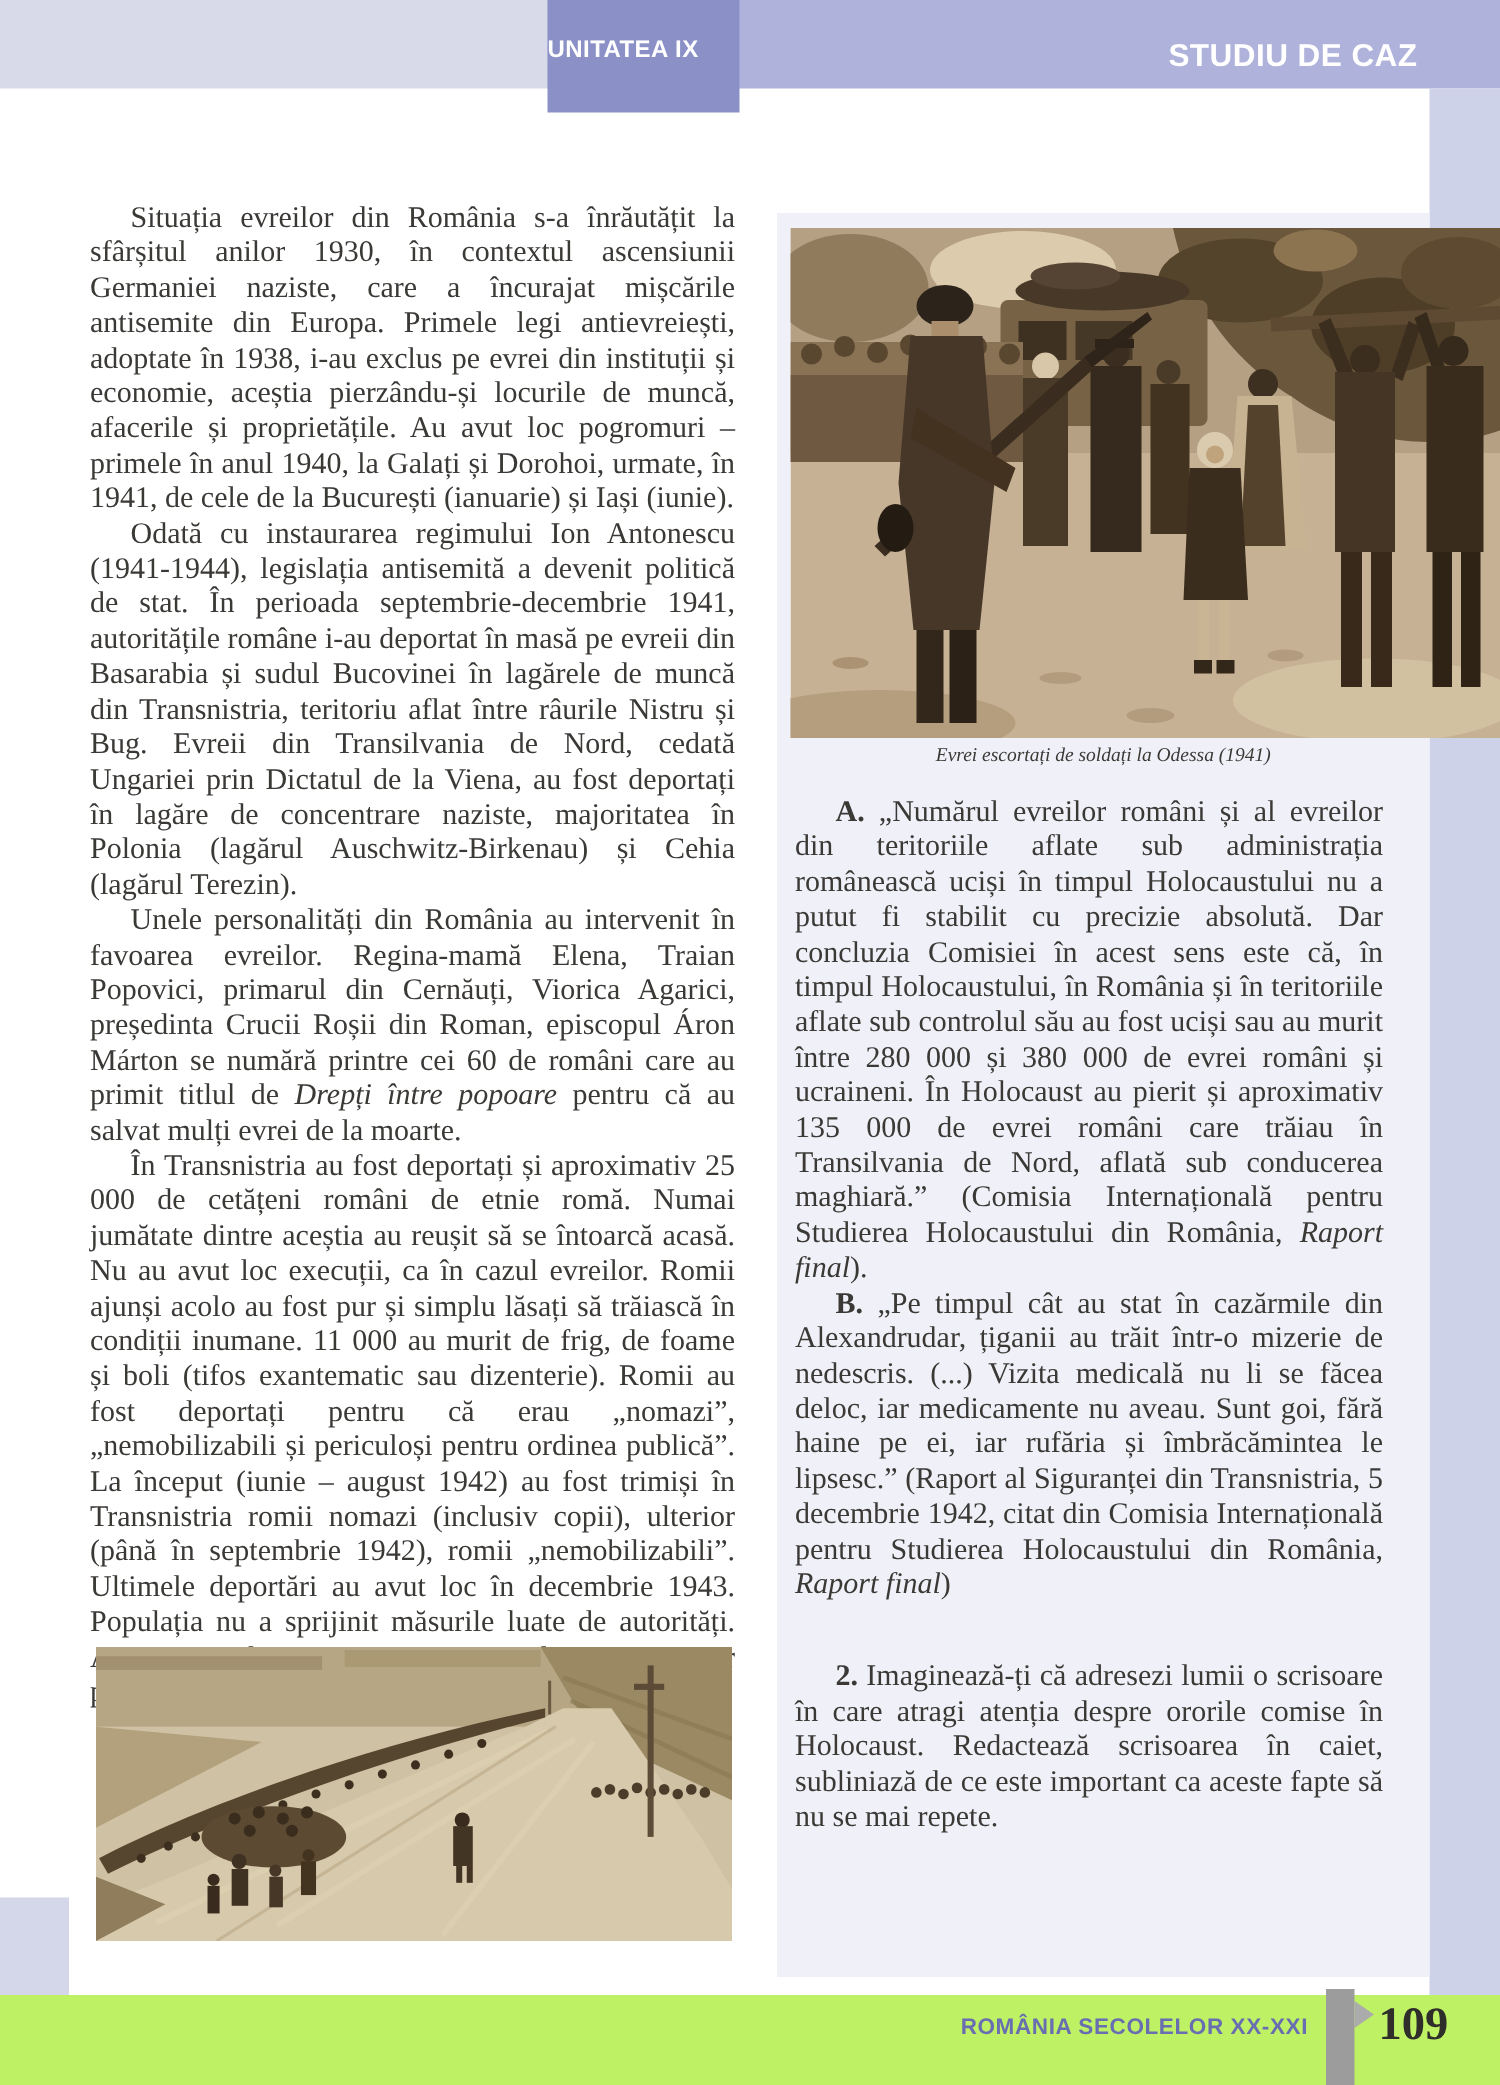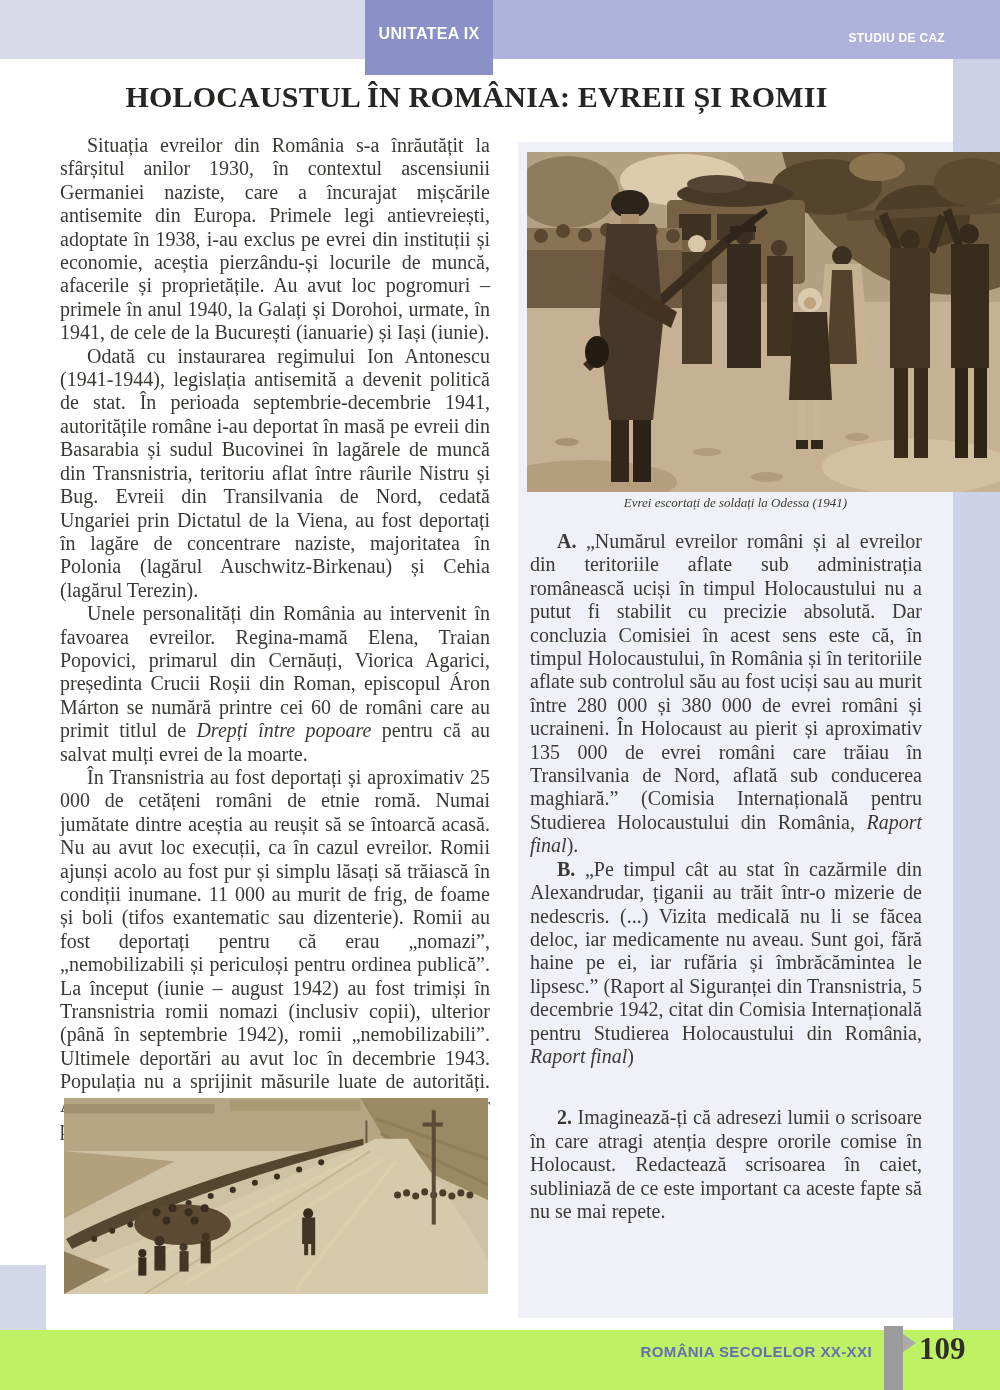--- a/index.html
+++ b/index.html
@@ -3,24 +3,24 @@
 <meta charset="utf-8">
 <title>Holocaustul în România</title>
 <style>
   html,body{margin:0;padding:0;background:#ffffff;}
   .page{position:relative;width:1000px;height:1390px;background:#ffffff;overflow:hidden;
         font-family:"Liberation Serif","DejaVu Serif",serif;color:#3b3936;}
   
   .band-left{position:absolute;left:0;top:0;width:365px;height:59px;background:#d8daea;}
   .band-right{position:absolute;left:365px;top:0;width:635px;height:59px;background:#afb3dc;}
   .unit-tab{position:absolute;left:365px;top:0;width:128px;height:75px;background:#8b91c7;
-            display:flex;align-items:center;justify-content:center;padding-bottom:8px;box-sizing:border-box;
+            display:flex;align-items:center;padding-bottom:8px;box-sizing:border-box;
             color:#fff;font-family:"Liberation Sans",sans-serif;font-weight:bold;font-size:16px;letter-spacing:.3px;}
   .case-label{position:absolute;top:0;right:55px;height:75px;display:flex;align-items:center;
-            color:#fff;font-family:"Liberation Sans",sans-serif;font-weight:bold;font-size:12px;letter-spacing:.3px;}
+            color:#fff;font-family:"Liberation Sans",sans-serif;font-weight:bold;font-size:21px;letter-spacing:.3px;}
   
   .right-strip{position:absolute;left:953px;top:59px;width:47px;height:1271px;background:#cdd2e8;}
   .left-strip{position:absolute;left:0;top:1265px;width:46px;height:125px;background:#d4d7e9;}
   .pale-panel{position:absolute;left:518px;top:142px;width:435px;height:1176px;background:#f0f1f8;}
   
   .title{position:absolute;left:0;top:80px;width:953px;margin:0;text-align:center;
          font-size:30px;font-weight:bold;color:#262523;letter-spacing:.2px;}
   
   .col-left{position:absolute;left:60px;top:134px;width:430px;font-size:20px;line-height:23.4px;
             text-align:justify;}
@@ -55,21 +55,20 @@
   <div class="band-right"></div>
   <div class="unit-tab">
     <span>UNITATEA IX</span>
   </div>
   <div class="case-label">STUDIU DE CAZ</div>
 
   <div class="right-strip"></div>
   <div class="left-strip"></div>
   <div class="pale-panel"></div>
 
-  <h1 class="title">HOLOCAUSTUL ÎN ROMÂNIA: EVREII ȘI ROMII</h1>
 
   <div class="col-left">
     <p><span>Situația evreilor din România s-a înrăutățit la sfârșitul anilor 1930, în contextul ascensiunii Germaniei naziste, care a încurajat mișcările antisemite din Europa. Primele legi antievreiești, adoptate în 1938, i-au exclus pe evrei din instituții și economie, aceștia pierzându-și locurile de muncă, afacerile și proprietățile. Au avut loc pogromuri – primele în anul 1940, la Galați și Dorohoi, urmate, în 1941, de cele de la București (ianuarie) și Iași (iunie).</span></p>
     <p><span>Odată cu instaurarea regimului Ion Antonescu (1941-1944), legislația antisemită a devenit politică de stat. În perioada septembrie-decembrie 1941, autoritățile române i-au deportat în masă pe evreii din Basarabia și sudul Bucovinei în lagărele de muncă din Transnistria, teritoriu aflat între râurile Nistru și Bug. Evreii din Transilvania de Nord, cedată Ungariei prin Dictatul de la Viena, au fost deportați în lagăre de concentrare naziste, majoritatea în Polonia (lagărul Auschwitz-Birkenau) și Cehia (lagărul Terezin).</span></p>
     <p><span>Unele personalități din România au intervenit în favoarea evreilor. Regina-mamă Elena, Traian Popovici, primarul din Cernăuți, Viorica Agarici, președinta Crucii Roșii din Roman, episcopul Áron Márton se numără printre cei 60 de români care au primit titlul de </span><span style="font-style: italic;">Drepți între popoare</span><span> pentru că au salvat mulți evrei de la moarte.</span></p>
     <p><span>În Transnistria au fost deportați și aproximativ 25 000 de cetățeni români de etnie romă. Numai jumătate dintre aceștia au reușit să se întoarcă acasă. Nu au avut loc execuții, ca în cazul evreilor. Romii ajunși acolo au fost pur și simplu lăsați să trăiască în condiții inumane. 11 000 au murit de frig, de foame și boli (tifos exantematic sau dizenterie). Romii au fost deportați pentru că erau „nomazi”, „nemobilizabili și periculoși pentru ordinea publică”. La început (iunie – august 1942) au fost trimiși în Transnistria romii nomazi (inclusiv copii), ulterior (până în septembrie 1942), romii „nemobilizabili”. Ultimele deportări au avut loc în decembrie 1943. Populația nu a sprijinit măsurile luate de autorități. Au existat de asemenea proteste din partea unor personalități politice și culturale.</span></p>
   </div>
 
   <figure class="photo-top" style="margin:0">
     <svg viewBox="0 0 473 340" preserveAspectRatio="none">

